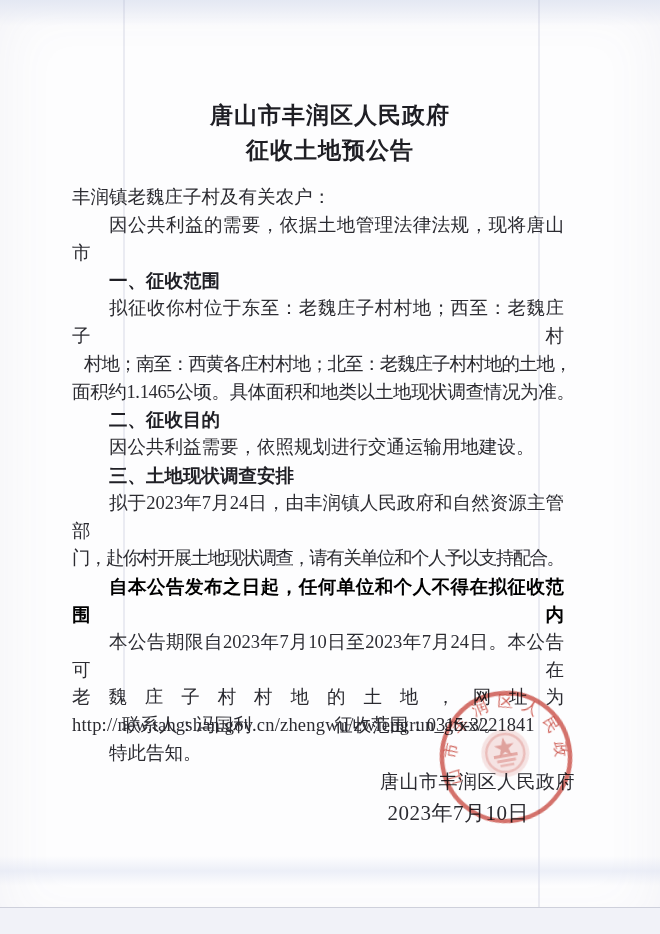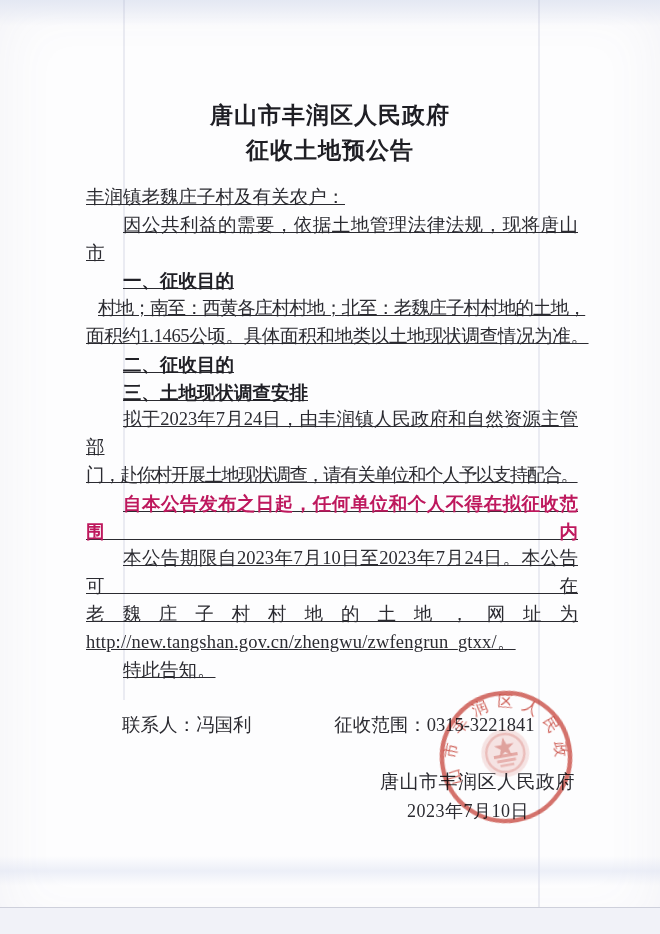--- a/index.html
+++ b/index.html
@@ -24,48 +24,48 @@
   .crease.c1{left:123px;height:700px;}
   .crease.c2{left:538px;}
   
   .title{
     position:absolute;left:0;top:98px;width:660px;
     text-align:center;font-weight:bold;font-size:23px;line-height:35px;
     letter-spacing:1px;color:#1e1e24;
   }
   
   .bodytext{
-    position:absolute;left:86px;top:184px;width:492px;
-    font-size:18.5px;line-height:27.8px;color:#2b2b31;text-decoration:underline;
+    position:absolute;left:72px;top:184px;width:492px;
+    font-size:18.5px;line-height:27.8px;color:#2b2b31;
   }
   .line{white-space:nowrap;}
   .indent{text-indent:37px;}
   .fill{white-space:normal;text-align:justify;text-align-last:justify;}
   .tight{letter-spacing:-1.1px;margin-left:12px;}
   .tight2{letter-spacing:-1.55px;}
   .tight-s{letter-spacing:-0.35px;}
   .h{font-family:"Liberation Sans","DejaVu Sans",sans-serif;font-weight:700;color:#202026;}
-  .b{font-family:"Liberation Sans","DejaVu Sans",sans-serif;font-weight:700;color:#be185d;}
+  .b{font-family:"Liberation Sans","DejaVu Sans",sans-serif;font-weight:700;color:#000000;}
   .spread{white-space:normal;text-align:justify;text-align-last:justify;}
   .url{letter-spacing:0.2px;}
   
   .contact{
     position:absolute;left:86px;top:712px;width:492px;
     font-size:18.5px;color:#2b2b31;white-space:nowrap;
   }
   .contact .person{margin-left:36px;}
   .contact .phone{margin-left:78px;}
   
   .sig{
     position:absolute;right:85px;top:769px;
     font-size:19px;color:#2b2b31;letter-spacing:0.5px;
   }
   .sigdate{
     position:absolute;right:131px;top:799px;
-    font-size:18px;color:#2b2b31;letter-spacing:0.5px;
+    font-size:21px;color:#2b2b31;letter-spacing:0.5px;
   }
   
   .seal{
     position:absolute;left:436px;top:686px;width:140px;height:142px;
     mix-blend-mode:multiply;transform:rotate(-10deg);
     pointer-events:none;
   }
 </style>
 </head>
 <body>
@@ -79,24 +79,26 @@
   <div class="edge-bottom"></div>
 
   <div class="title">
     <div>唐山市丰润区人民政府</div>
     <div>征收土地预公告</div>
   </div>
 
   <div class="bodytext">
     <div class="line">丰润镇老魏庄子村及有关农户：</div>
     <div class="line indent fill">因公共利益的需要，依据土地管理法律法规，现将唐山市</div>
-    <div class="line indent h">一、征收目的</div>
+    <div class="line indent h">一、征收范围</div>
+    <div class="line indent fill">拟征收你村位于东至：老魏庄子村村地；西至：老魏庄子村</div>
     <div class="line tight">村地；南至：西黄各庄村村地；北至：老魏庄子村村地的土地，</div>
     <div class="line tight-s">面积约1.1465公顷。具体面积和地类以土地现状调查情况为准。</div>
     <div class="line indent h">二、征收目的</div>
+    <div class="line indent">因公共利益需要，依照规划进行交通运输用地建设。</div>
     <div class="line indent h">三、土地现状调查安排</div>
     <div class="line indent fill">拟于2023年7月24日，由丰润镇人民政府和自然资源主管部</div>
     <div class="line tight2">门，赴你村开展土地现状调查，请有关单位和个人予以支持配合。</div>
     <div class="line indent fill b">自本公告发布之日起，任何单位和个人不得在拟征收范围内</div>
     <div class="line indent fill">本公告期限自2023年7月10日至2023年7月24日。本公告可在</div>
     <div class="line spread">老魏庄子村村地的土地，网址为</div>
     <div class="line url">http://new.tangshan.gov.cn/zhengwu/zwfengrun_gtxx/。</div>
     <div class="line indent">特此告知。</div>
   </div>
 

